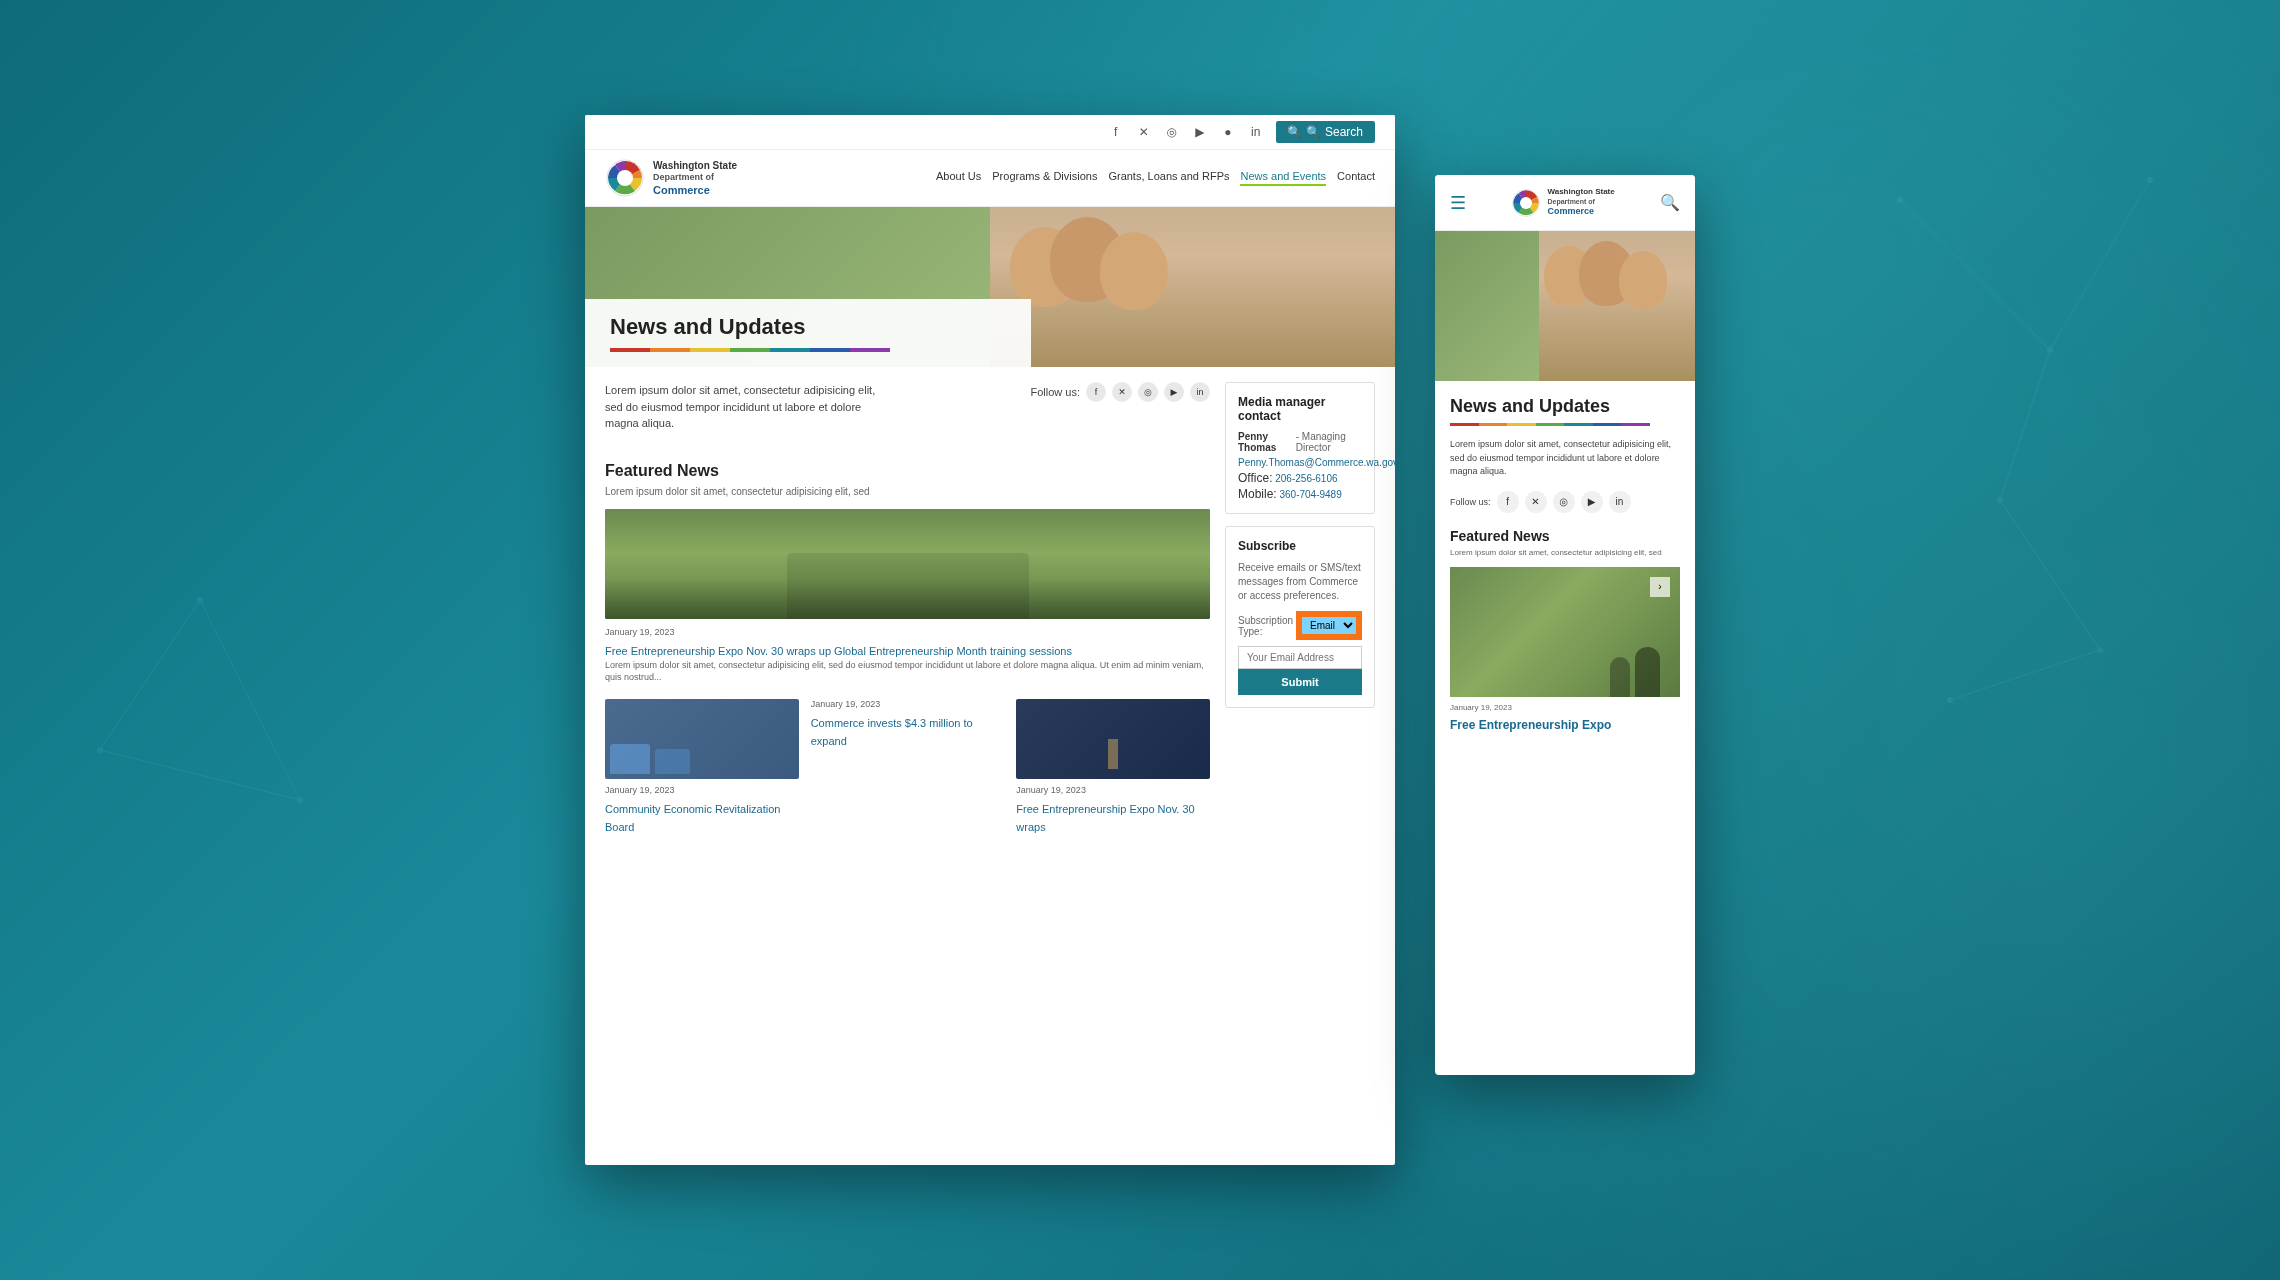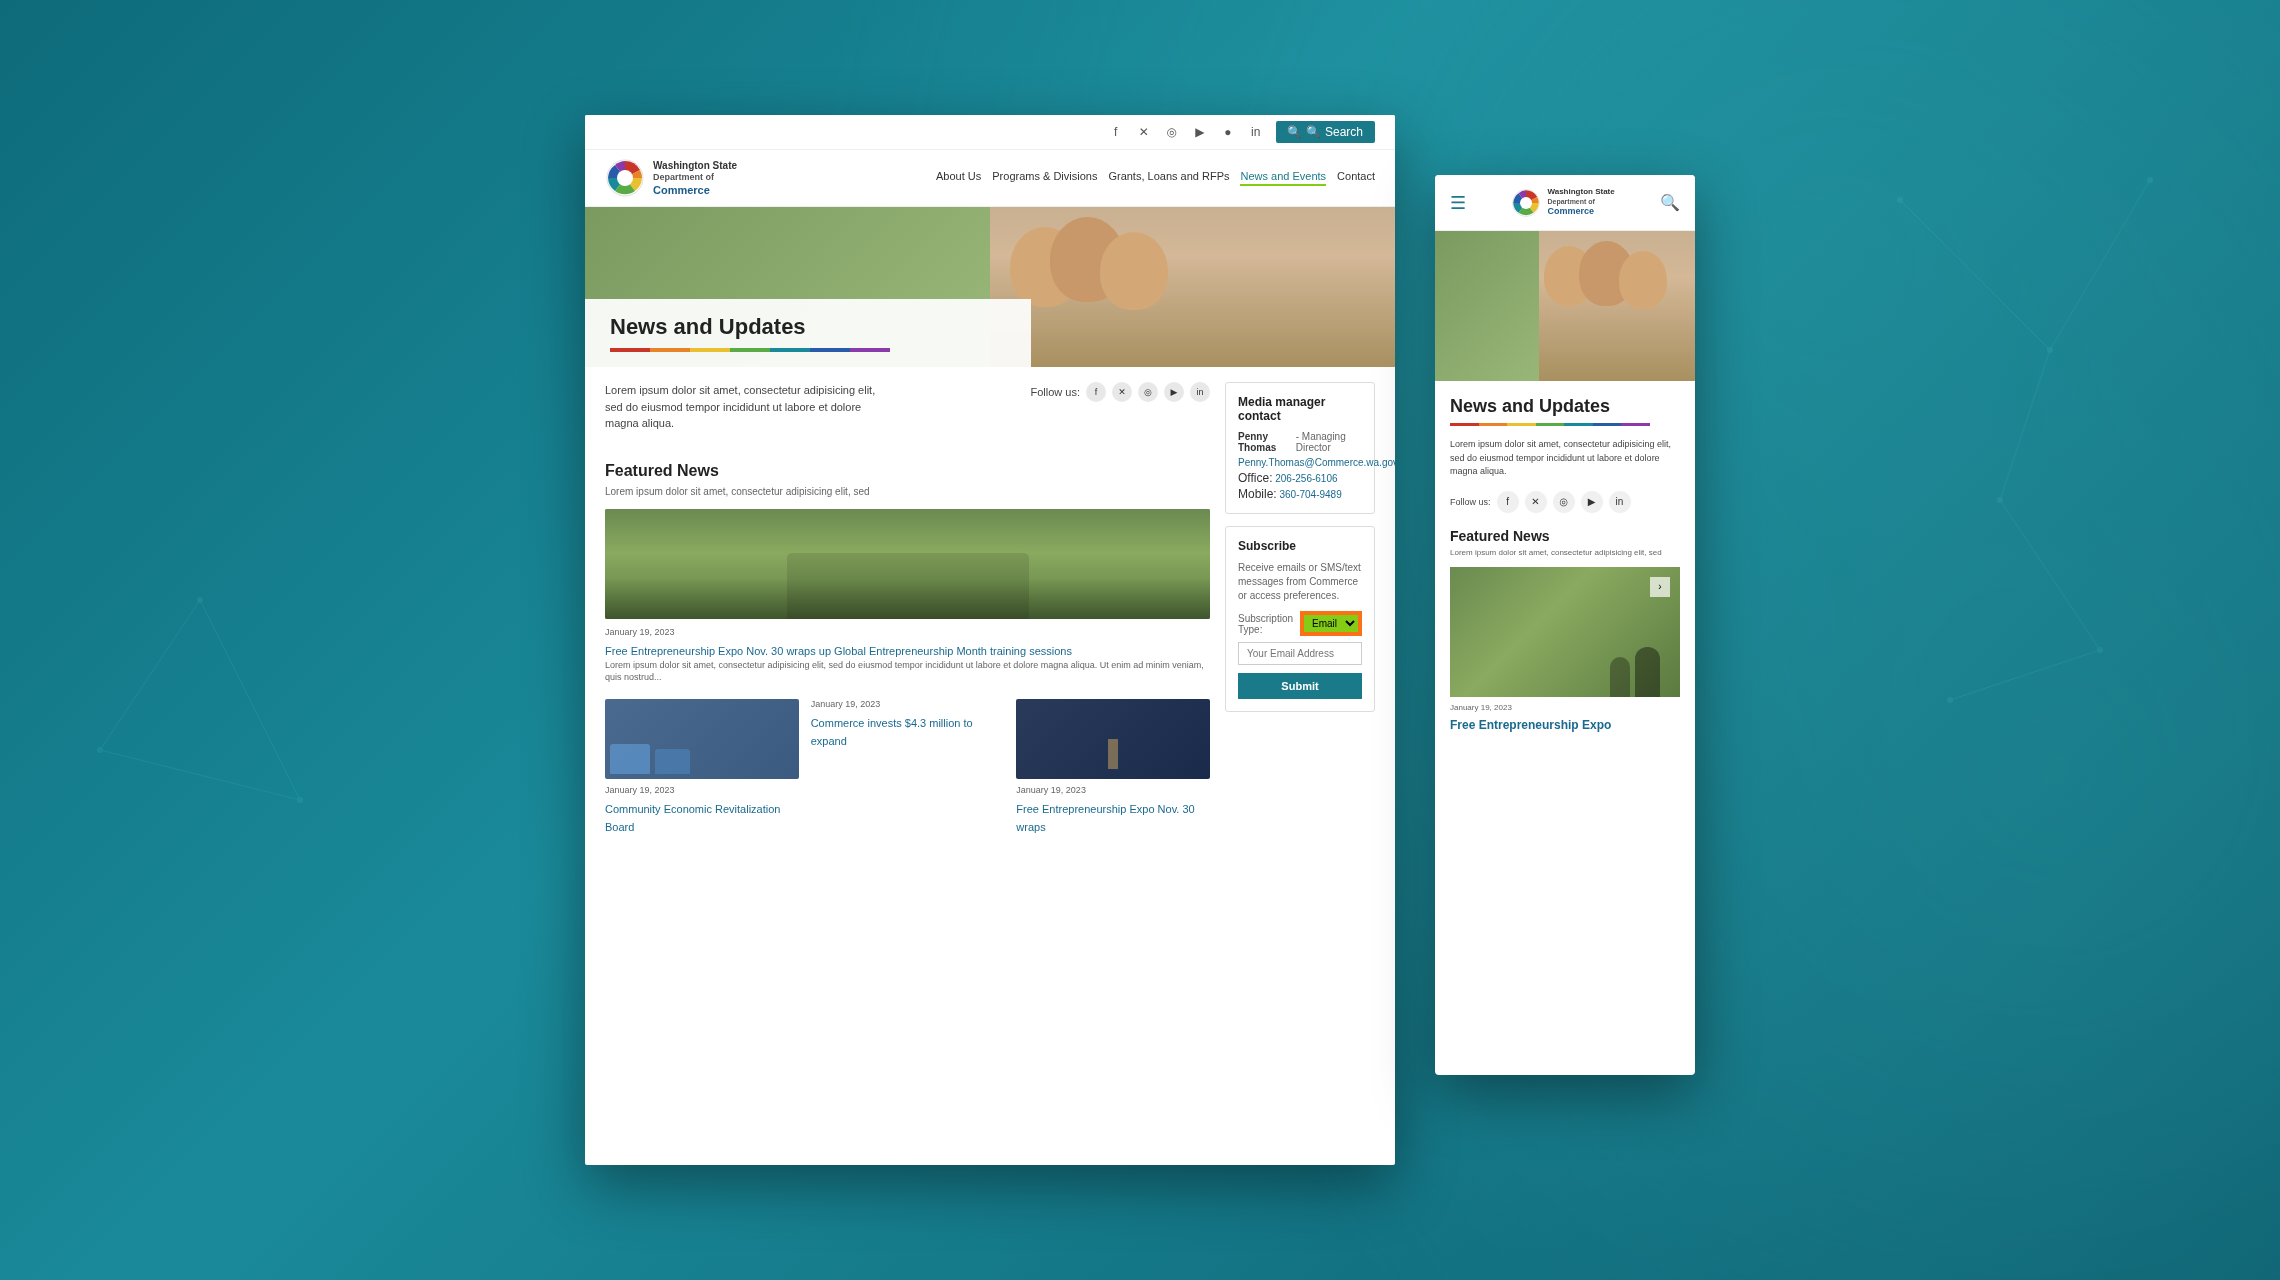--- a/index.html
+++ b/index.html
@@ -281,32 +281,31 @@
       line-height: 1.4;
     }
     .subscription-type {
       display: flex;
       align-items: center;
       font-size: 10px;
       margin-bottom: 6px;
     }
     .type-label { color: #666; }
     .type-select {
-      background: #84cc16;
-      border: 4px solid #f97316;
+      background: #7dd3fc;
+      border: 6px solid #f97316;
       font-size: 10px;
       padding: 2px 4px;
       width: 70px;
     }
     .email-input {
       width: 100%;
       border: 1px solid #ccc;
       padding: 5px 8px;
       font-size: 10px;
-      margin-bottom: 8px;
       color: #999;
     }
     .submit-btn {
       background: #1a7a8a;
       color: white;
       border: none;
       width: 100%;
       padding: 7px;
       font-size: 11px;
       cursor: pointer;

